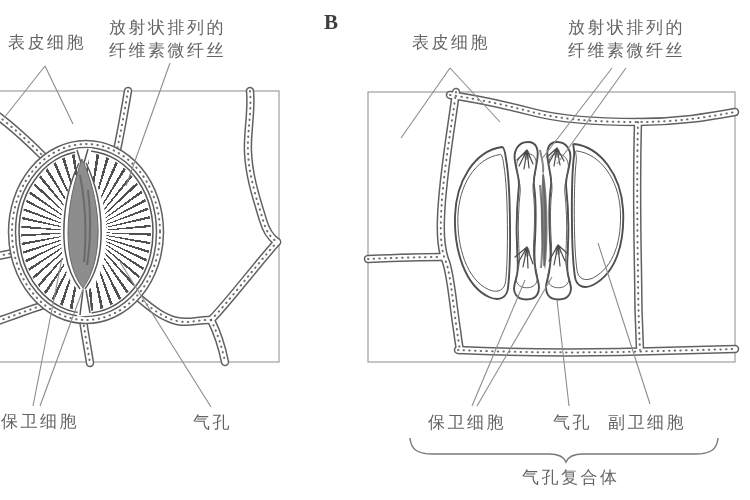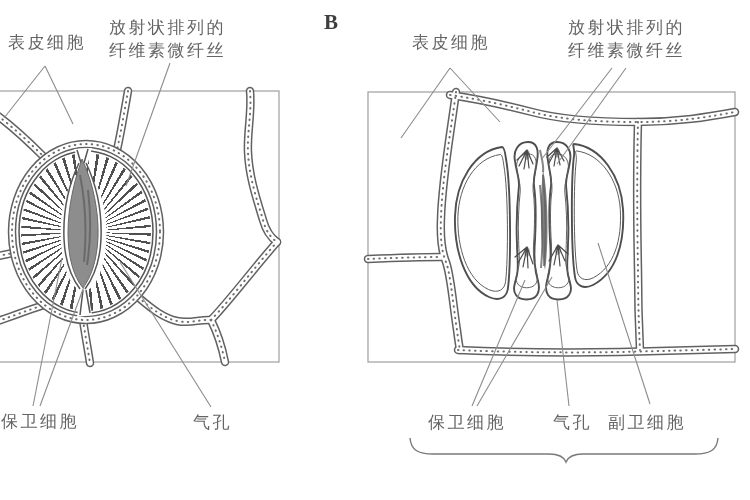--- a/index.html
+++ b/index.html
@@ -192,14 +192,15 @@
   <div class="label" style="left:1px;top:410px;">保卫细胞</div>
 
   <div class="label" style="left:193px;top:411px;">气孔</div>
 
   <div class="label" style="left:428px;top:411px;">保卫细胞</div>
 
   <div class="label" style="left:553px;top:411px;">气孔</div>
 
   <div class="label" style="left:608px;top:411px;font-family:Liberation Serif, serif;">副卫细胞</div>
 
+  <div class="label" style="left:522px;top:466px;">气孔复合体</div>
 
 </div>
 
 </body></html>

